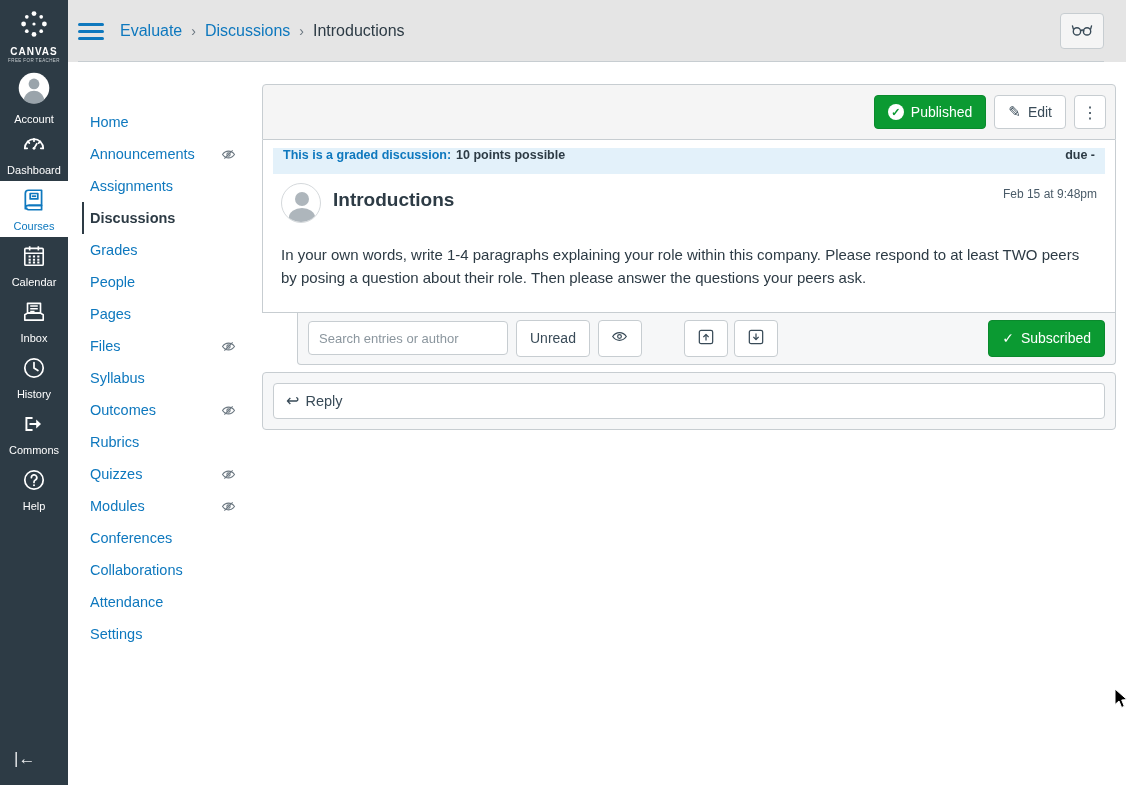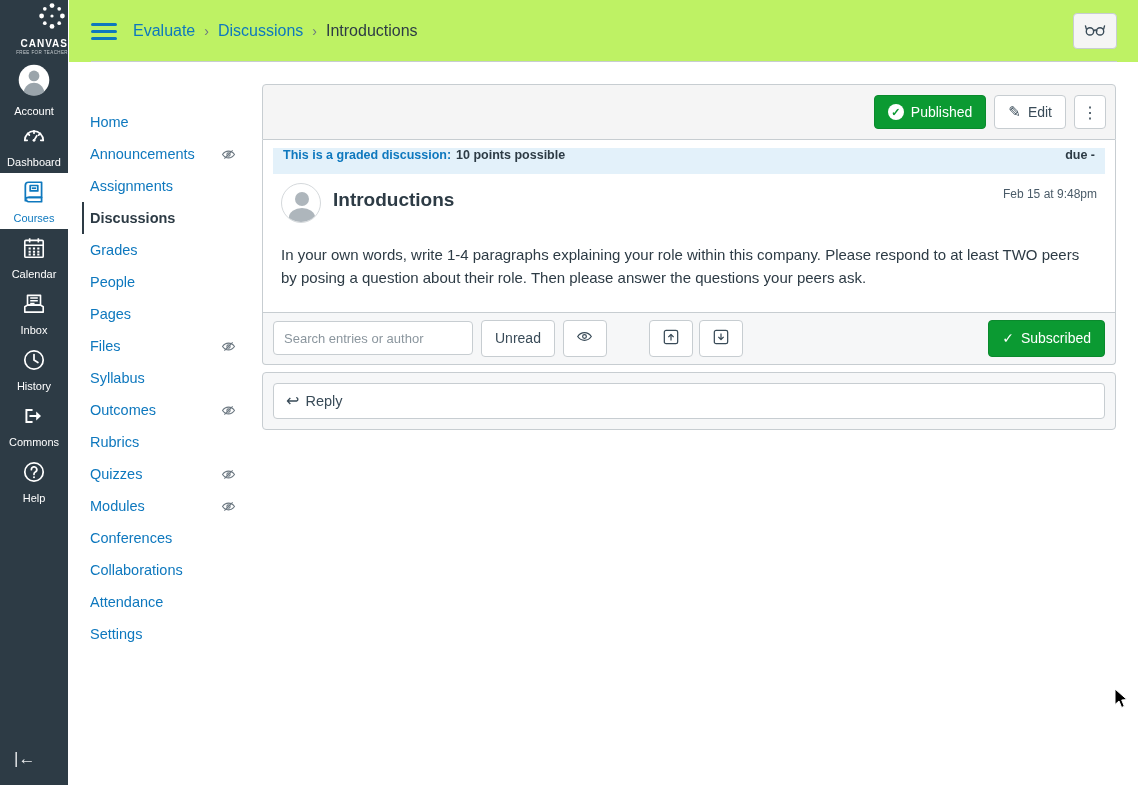--- a/index.html
+++ b/index.html
@@ -3,32 +3,32 @@
 <meta charset="utf-8">
 <style>
   * { margin:0; padding:0; box-sizing:border-box; }
   html,body { width:1138px; height:785px; overflow:hidden; background:#fff;
     font-family:"Liberation Sans", sans-serif; color:#2D3B45; }
   .page { position:relative; width:1138px; height:785px; }
 
   
   .global-nav { position:absolute; left:0; top:0; bottom:0; width:68px;
     background:#2D3B45; display:flex; flex-direction:column; align-items:stretch; z-index:5; }
-  .gn-logo { display:flex; flex-direction:column; align-items:flex-end; padding:0 0 6px; cursor:pointer; }
+  .gn-logo { display:flex; flex-direction:column; align-items:center; padding:8px 0 6px; cursor:pointer; }
   .gn-logo-title { color:#fff; font-size:10px; font-weight:bold; letter-spacing:1px; margin-top:2px; }
   .gn-logo-sub { color:#c7cdd1; font-size:4.5px; letter-spacing:.4px; margin-top:1px; }
   .gn-item { display:flex; flex-direction:column; align-items:center; justify-content:center;
     height:56px; cursor:pointer; text-decoration:none; }
   .gn-item .gn-label { color:#fff; font-size:11px; margin-top:3px; }
   .gn-item.active { background:#fff; }
   .gn-item.active .gn-label { color:#0E78BE; }
   .gn-collapse { margin-top:auto; padding:14px 0 16px 14px; color:#e8eaec; font-size:17px; cursor:pointer; }
 
   
-  .top-header { position:absolute; left:69px; top:0; width:1070px; height:62px; background:#bef264;
+  .top-header { position:absolute; left:56px; top:0; width:1070px; height:62px; background:#e5e5e5;
     display:flex; align-items:center; }
   .top-header .rule { position:absolute; left:22px; right:22px; bottom:0; border-bottom:1px solid #c7cdd1; }
   .hamburger { margin-left:22px; width:26px; cursor:pointer; }
   .hamburger i { display:block; height:3px; background:#0E78BE; border-radius:2px; margin:4px 0; }
   .breadcrumb { display:flex; align-items:center; margin-left:16px; font-size:16px; }
   .crumb { color:#0E78BE; text-decoration:none; cursor:pointer; }
   .crumb-sep { color:#6B7780; margin:0 9px; font-size:14px; }
   .crumb-current { color:#2D3B45; }
   .student-view-btn { margin-left:auto; margin-right:22px; width:44px; height:36px;
     background:#F5F5F5; border:1px solid #c7cdd1; border-radius:4px;
@@ -65,21 +65,21 @@
   .title-row { display:flex; align-items:flex-start; margin-top:9px; padding:0 8px; }
   .avatar { width:40px; height:40px; border-radius:50%; background:#fff; border:1px solid #d5d9dc;
     overflow:hidden; position:relative; flex:0 0 auto; }
   .avatar .head { position:absolute; left:13px; top:8px; width:14px; height:14px; border-radius:50%; background:#AEB6BC; }
   .avatar .torso { position:absolute; left:7px; top:24px; width:26px; height:18px; border-radius:50% 50% 0 0; background:#AEB6BC; }
   .disc-title { font-size:19px; color:#2D3B45; margin-left:12px; margin-top:6px; }
   .disc-date { margin-left:auto; font-size:12px; color:#4a5b68; margin-top:4px; }
   .disc-body { margin:20px 8px 0; font-size:15px; line-height:1.55; color:#2D3B45; max-width:810px; }
 
   .toolbar { background:#F6F7F8; border:1px solid #c7cdd1; border-top:none; border-radius:0 0 4px 4px;
-    display:flex; align-items:center; gap:8px; padding:7px 10px; }
+    display:flex; align-items:center; gap:8px; padding:7px 10px;margin-left:35px; }
   .search-input { width:200px; height:34px; border:1px solid #c7cdd1; border-radius:4px; padding:0 10px;
     font-size:13px; color:#2D3B45; background:#fff; font-family:"Liberation Sans", sans-serif; }
   .search-input::placeholder { color:#8B969E; }
   .tb-btn { height:37px; min-width:44px; justify-content:center; }
   .tb-btn.icon-only { min-width:44px; padding:0; }
   .tb-group { display:flex; gap:6px; margin-left:34px; }
   .tb-spacer { flex:1; }
   .subscribed-check { font-size:14px; }
 
   .reply-wrap { margin-top:7px; background:#F6F7F8; border:1px solid #c7cdd1; border-radius:4px; padding:10px; }

